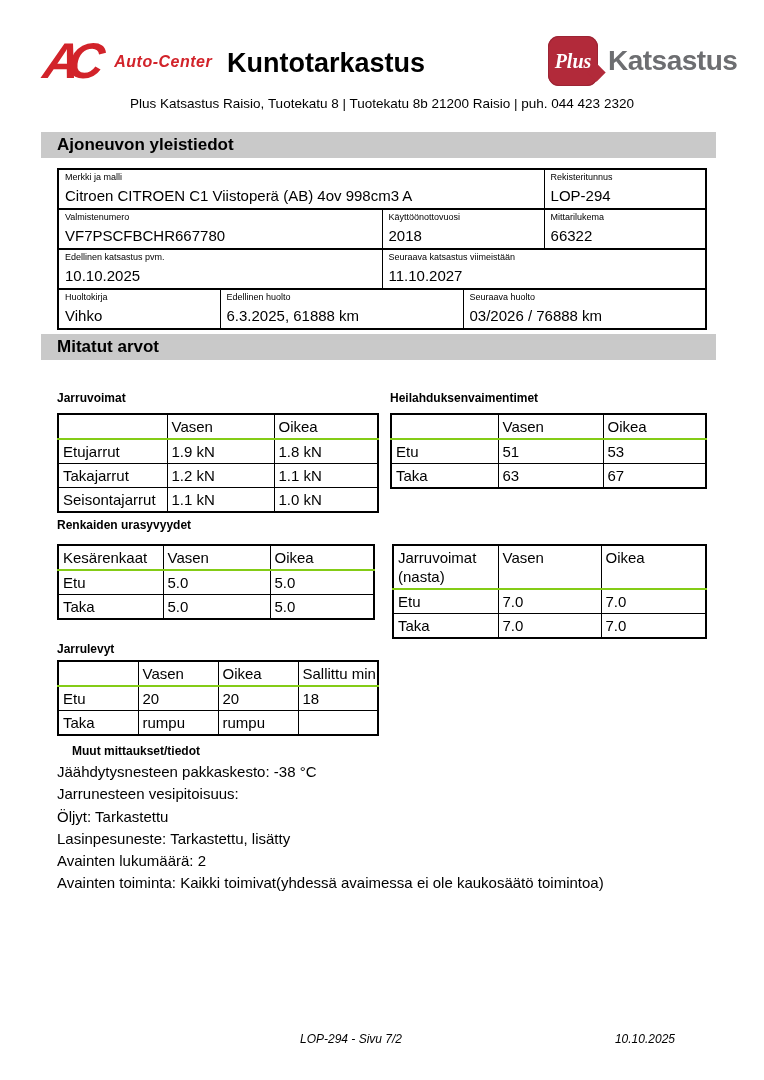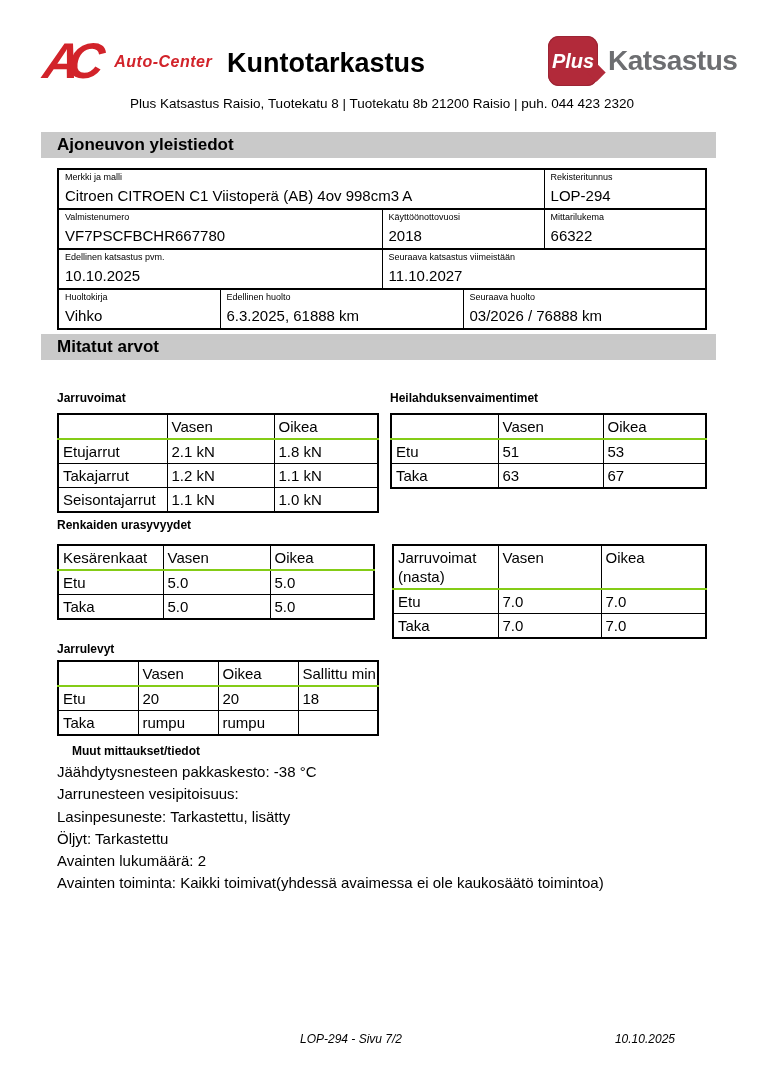--- a/index.html
+++ b/index.html
@@ -16,21 +16,21 @@
 
   
   .ac-logo{position:absolute;left:44px;top:34px;display:flex;align-items:center;height:54px;}
   .ac-mark{
     font-size:50px;font-weight:bold;font-style:italic;color:var(--ac-red);
     letter-spacing:-12px;line-height:50px;transform:skewX(-8deg);padding-right:16px;
   }
   .ac-name{font-size:16px;font-weight:bold;font-style:italic;color:var(--ac-red);letter-spacing:0.5px;margin-left:6px;margin-top:2px;}
   .title{position:absolute;left:0;width:652px;top:48px;text-align:center;font-size:27px;font-weight:bold;}
   .plus-logo{position:absolute;left:548px;top:36px;display:flex;align-items:center;}
-  .plus-badge{position:relative;width:50px;height:50px;background:var(--plus-red);border-radius:11px;display:flex;align-items:center;justify-content:center;box-shadow:0 0 0 1px #9c2434 inset;}
+  .plus-badge{position:relative;width:50px;height:50px;background:var(--plus-red);border-radius:11px;display:flex;align-items:center;justify-content:center;box-shadow:0 0 0 1px #9c2434 inset;font-family:Liberation Serif, serif;}
   .plus-tail{position:absolute;right:-5px;bottom:7px;width:13px;height:13px;background:var(--plus-red);transform:rotate(45deg);}
   .plus-text{color:#fff;font-style:italic;font-weight:bold;font-size:20px;position:relative;z-index:1;}
   .katsastus-text{font-size:28px;font-weight:bold;color:var(--kat-gray);margin-left:10px;letter-spacing:-0.5px;}
   .address{position:absolute;left:0;width:764px;top:96px;text-align:center;font-size:13.5px;}
 
   
   .section-bar{position:absolute;left:41px;width:675px;height:26px;background:var(--bar-gray);
     font-weight:bold;font-size:17px;line-height:26px;padding-left:16px;box-sizing:border-box;}
   #bar-general{top:132px;}
   #bar-measured{top:334px;}
@@ -161,21 +161,21 @@
     <thead>
       <tr>
         <th></th>
         <th>Vasen</th>
         <th>Oikea</th>
       </tr>
     </thead>
     <tbody>
       <tr>
         <td>Etujarrut</td>
-        <td>2.1 kN</td>
+        <td>1.9 kN</td>
         <td>1.8 kN</td>
       </tr>
       <tr>
         <td>Takajarrut</td>
         <td>1.2 kN</td>
         <td>1.1 kN</td>
       </tr>
       <tr>
         <td>Seisontajarrut</td>
         <td>1.1 kN</td>
@@ -297,22 +297,22 @@
         <td>rumpu</td>
         <td></td>
       </tr>
     </tbody>
   </table>
 
   <div class="tbl-label" id="l-muut">Muut mittaukset/tiedot</div>
   <div class="muut-lines">
     <div>Jäähdytysnesteen pakkaskesto: -38 °C</div>
     <div>Jarrunesteen vesipitoisuus:</div>
+    <div>Öljyt: Tarkastettu</div>
     <div>Lasinpesuneste: Tarkastettu, lisätty</div>
-    <div>Öljyt: Tarkastettu</div>
     <div>Avainten lukumäärä: 2</div>
     <div>Avainten toiminta: Kaikki toimivat(yhdessä avaimessa ei ole kaukosäätö toimintoa)</div>
   </div>
 
   <div class="footer-center">LOP-294 - Sivu 7/2</div>
   <div class="footer-date">10.10.2025</div>
 
 </div>
 
 </body></html>

